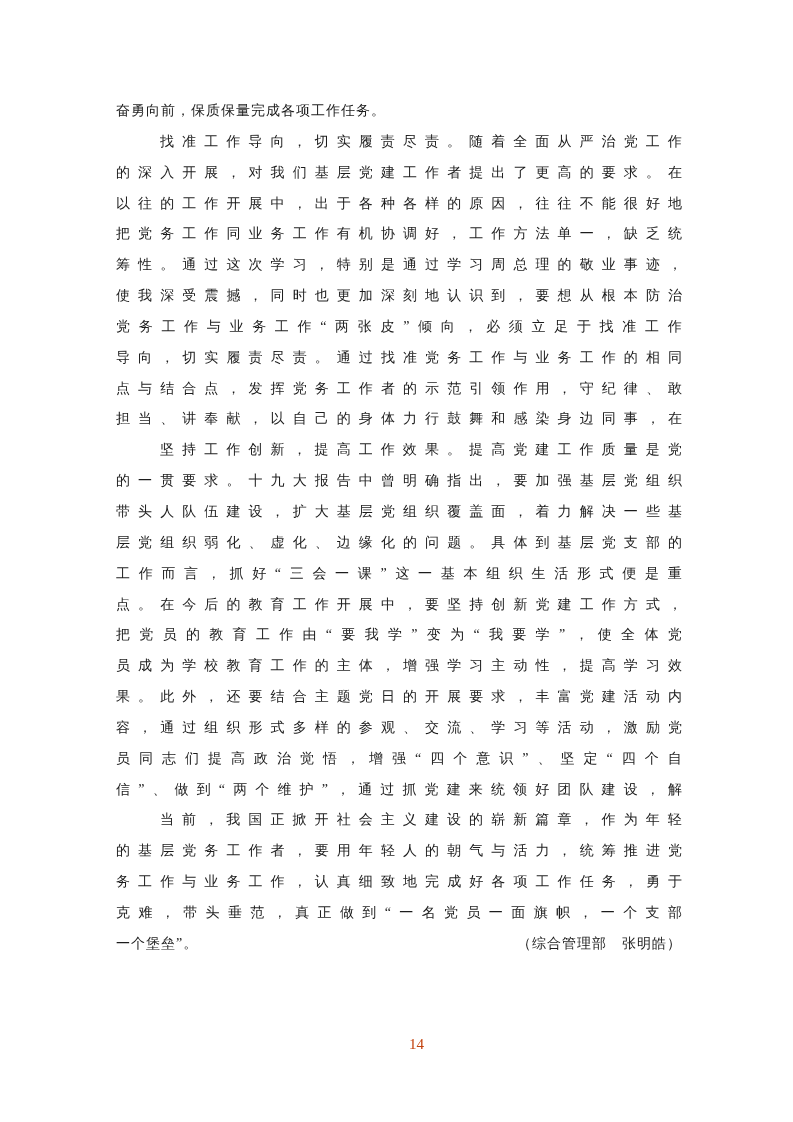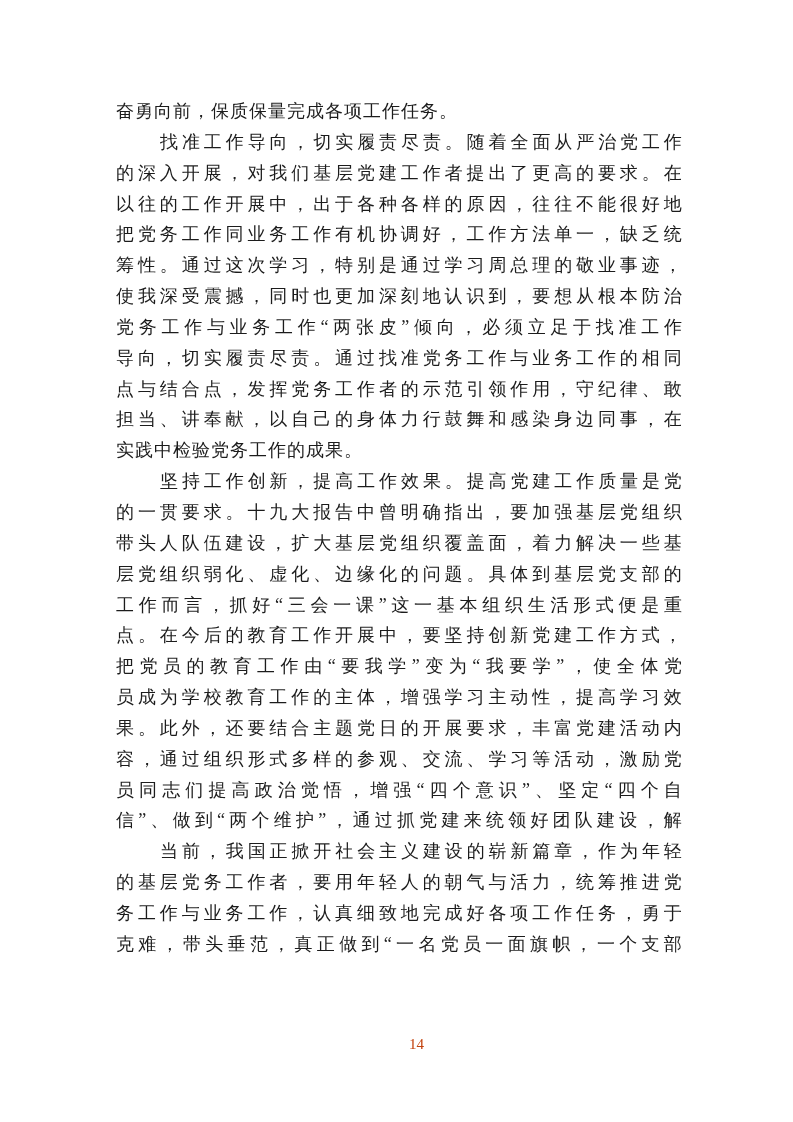--- a/index.html
+++ b/index.html
@@ -18,21 +18,21 @@
   }
   .text-block {
     position: absolute;
     left: 116px;
     top: 96px;
     width: 566px;
   }
   .line {
     height: 30.85px;
     line-height: 30.85px;
-    font-size: 18px;
+    font-size: 14px;
     white-space: nowrap;
   }
   .line.fill,
   .line.indent-fill,
   .line.split {
     display: flex;
     justify-content: space-between;
     align-items: baseline;
   }
   .line.indent-fill {
@@ -334,21 +334,20 @@
         <span>和</span>
         <span>感</span>
         <span>染</span>
         <span>身</span>
         <span>边</span>
         <span>同</span>
         <span>事</span>
         <span>，</span>
         <span>在</span>
       </div>
-      <div class="line end">实践中检验党务工作的成果。</div>
       <div class="line indent-fill">
         <span>坚</span>
         <span>持</span>
         <span>工</span>
         <span>作</span>
         <span>创</span>
         <span>新</span>
         <span>，</span>
         <span>提</span>
         <span>高</span>
@@ -780,15 +779,19 @@
         <span>一</span>
         <span>面</span>
         <span>旗</span>
         <span>帜</span>
         <span>，</span>
         <span>一</span>
         <span>个</span>
         <span>支</span>
         <span>部</span>
       </div>
+      <div class="line split">
+        <span class="seg">一个堡垒”。</span>
+        <span class="seg">（综合管理部　张明皓）</span>
+      </div>
     </div>
   <div class="page-number">14</div>
 </div>
 
 </body></html>

